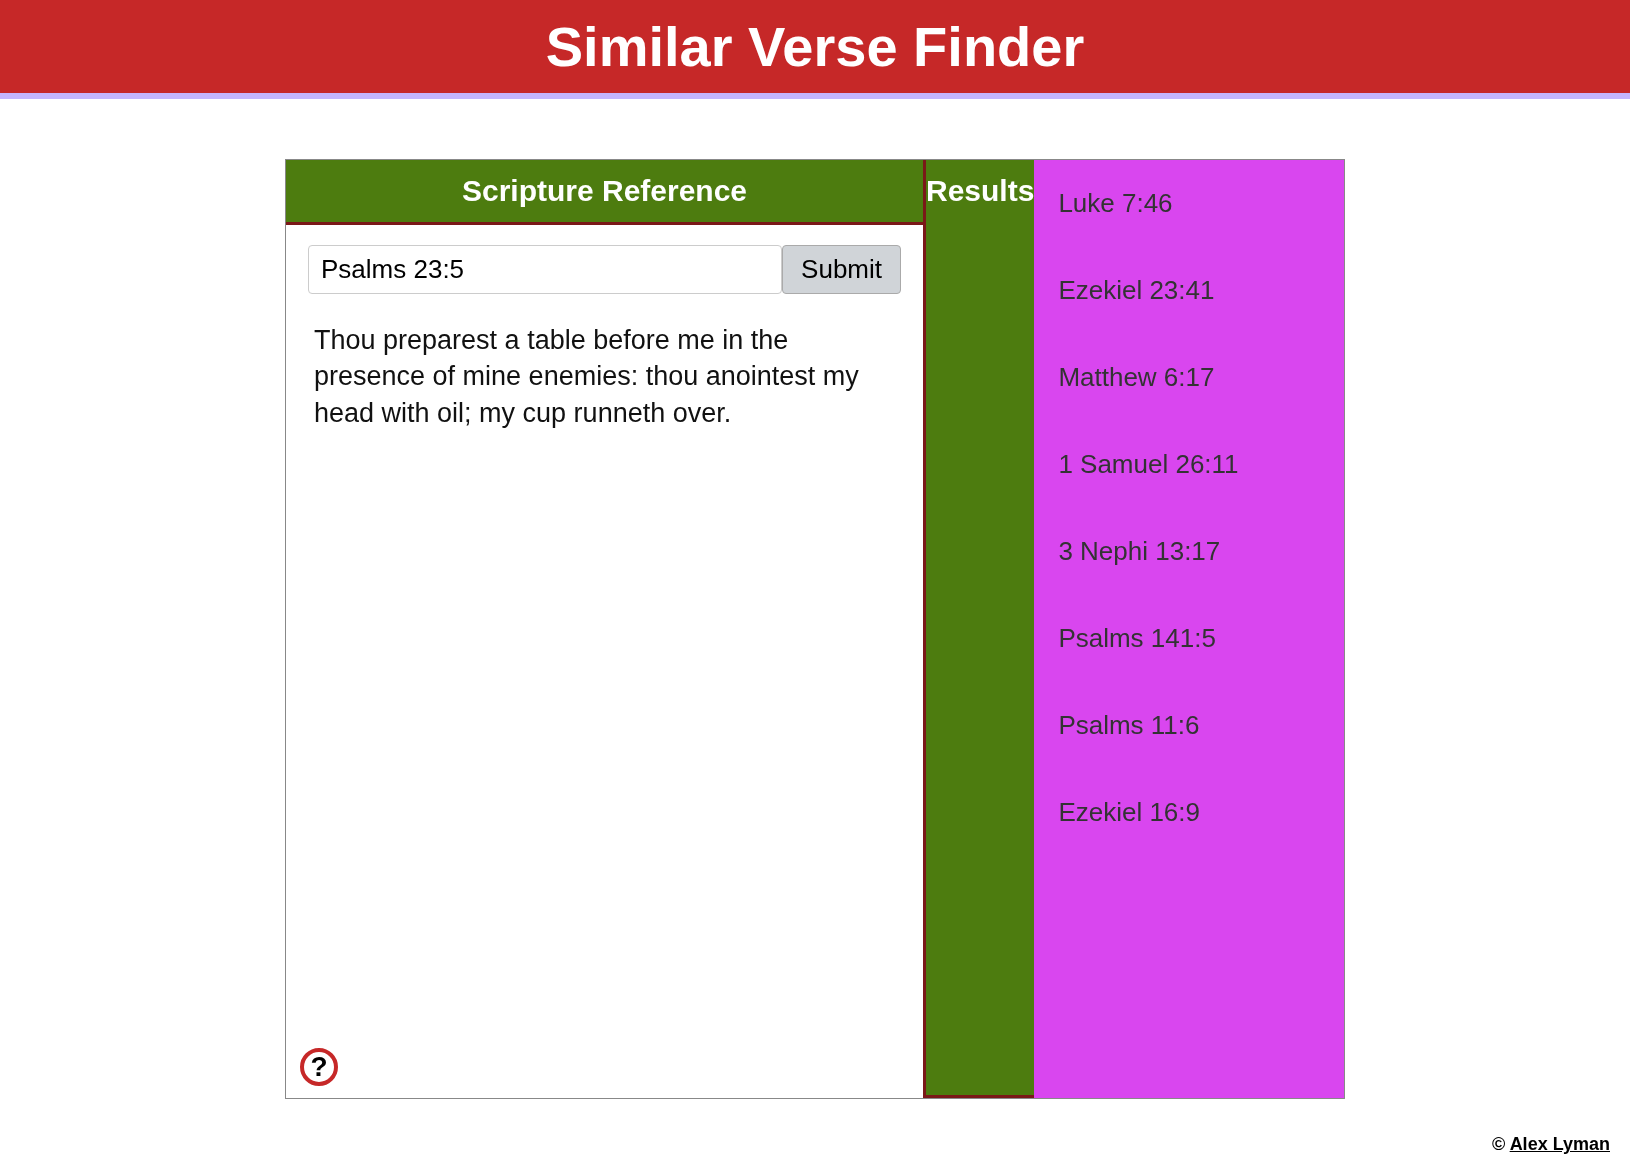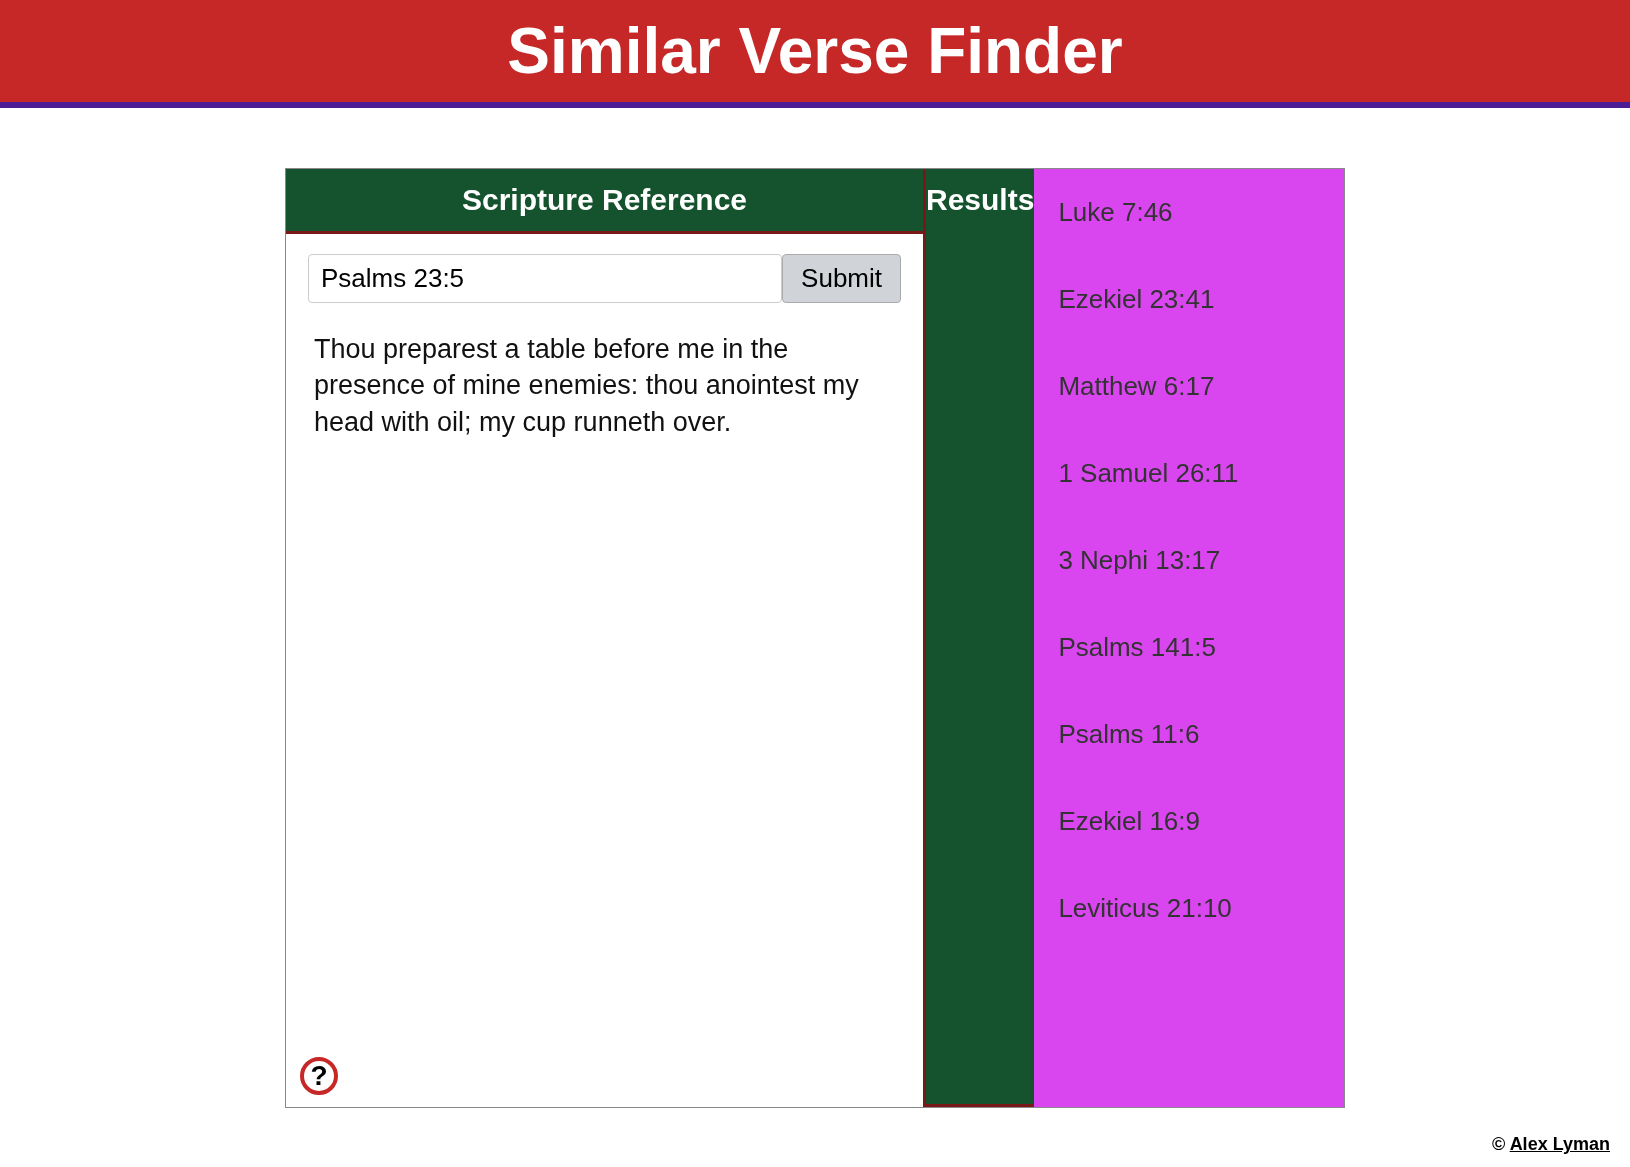--- a/index.html
+++ b/index.html
@@ -12,23 +12,23 @@
       background: #ffffff;
       width: 1630px;
       height: 1167px;
       position: relative;
     }
     .header-bar {
       background: #c62828;
       color: #fff;
       text-align: center;
       padding: 14px 0;
-      font-size: 64px;
+      font-size: 56px;
       font-weight: 700;
-      border-bottom: 6px solid #4c1d95;
+      border-bottom: 6px solid #c4b5fd;
     }
     .main-container {
       width: 1060px;
       margin: 60px auto 0;
       border: 1px solid #888;
       display: flex;
       position: relative;
       height: 940px;
     }
     .left-panel {
@@ -38,21 +38,21 @@
       flex-direction: column;
       position: relative;
     }
     .right-panel {
       flex: 1;
       display: flex;
       flex-direction: row;
       justify-content: flex-end;
     }
     .panel-header {
-      background: #14532d;
+      background: #4d7c0f;
       color: #fff;
       text-align: center;
       font-size: 30px;
       font-weight: 700;
       padding: 14px 0;
       border-bottom: 3px solid #7a1818;
     }
     .input-area {
       padding: 20px 22px 10px 22px;
       display: flex;
@@ -149,21 +149,20 @@
     <div class="panel-header">Results</div>
     <div class="results-list">
       <div class="result-item">Luke 7:46</div>
       <div class="result-item">Ezekiel 23:41</div>
       <div class="result-item">Matthew 6:17</div>
       <div class="result-item">1 Samuel 26:11</div>
       <div class="result-item">3 Nephi 13:17</div>
       <div class="result-item">Psalms 141:5</div>
       <div class="result-item">Psalms 11:6</div>
       <div class="result-item">Ezekiel 16:9</div>
-      <div class="result-item">Leviticus 21:10</div>
     </div>
   </div>
 
 </div>
 
 <div class="footer-credit">
   <span>©</span>
   <a href="#">Alex Lyman</a>
 </div>
 

